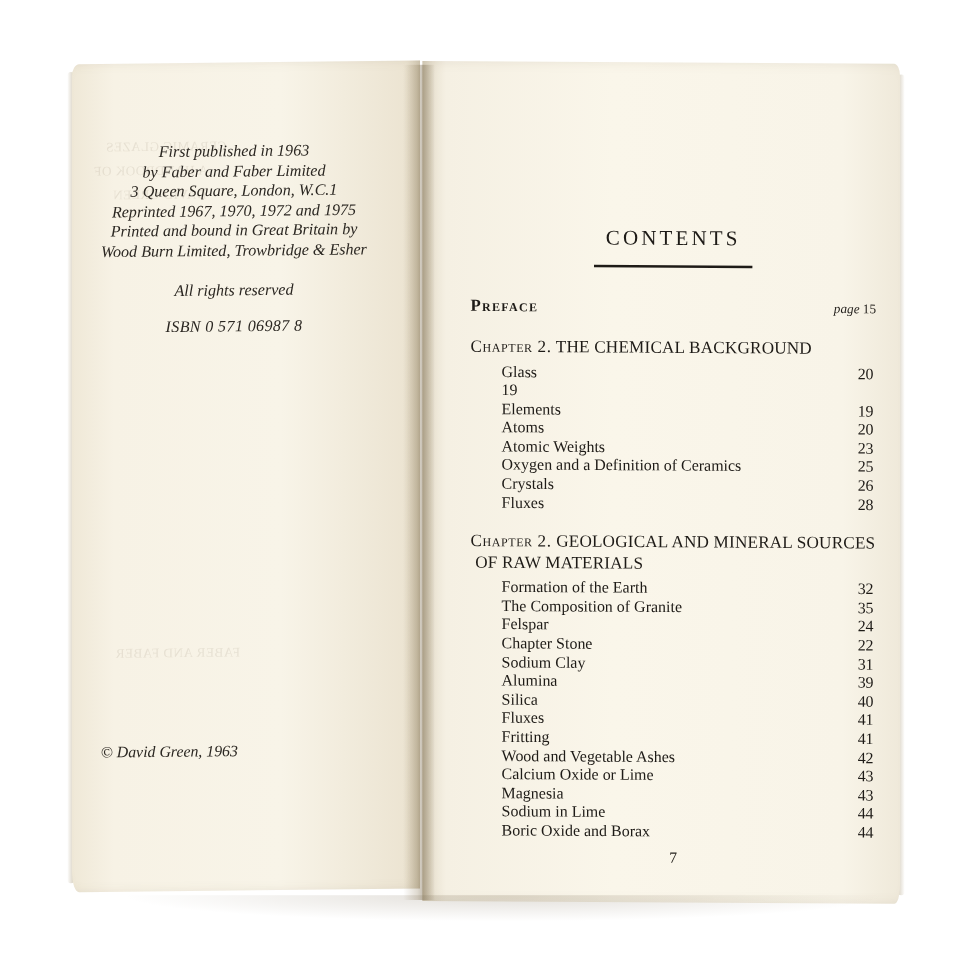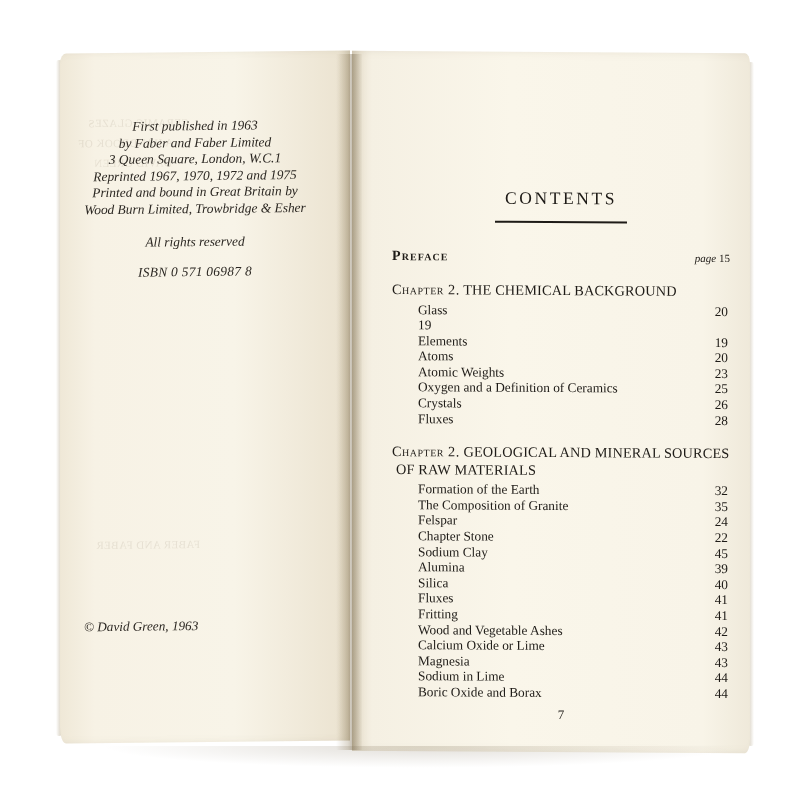--- a/index.html
+++ b/index.html
@@ -300,21 +300,21 @@
           <div class="entry">
               <span class="name">Felspar</span>
               <span class="num">24</span>
             </div>
           <div class="entry">
               <span class="name">Chapter Stone</span>
               <span class="num">22</span>
             </div>
           <div class="entry">
               <span class="name">Sodium Clay</span>
-              <span class="num">45</span>
+              <span class="num">31</span>
             </div>
           <div class="entry">
               <span class="name">Alumina</span>
               <span class="num">39</span>
             </div>
           <div class="entry">
               <span class="name">Silica</span>
               <span class="num">40</span>
             </div>
           <div class="entry">

